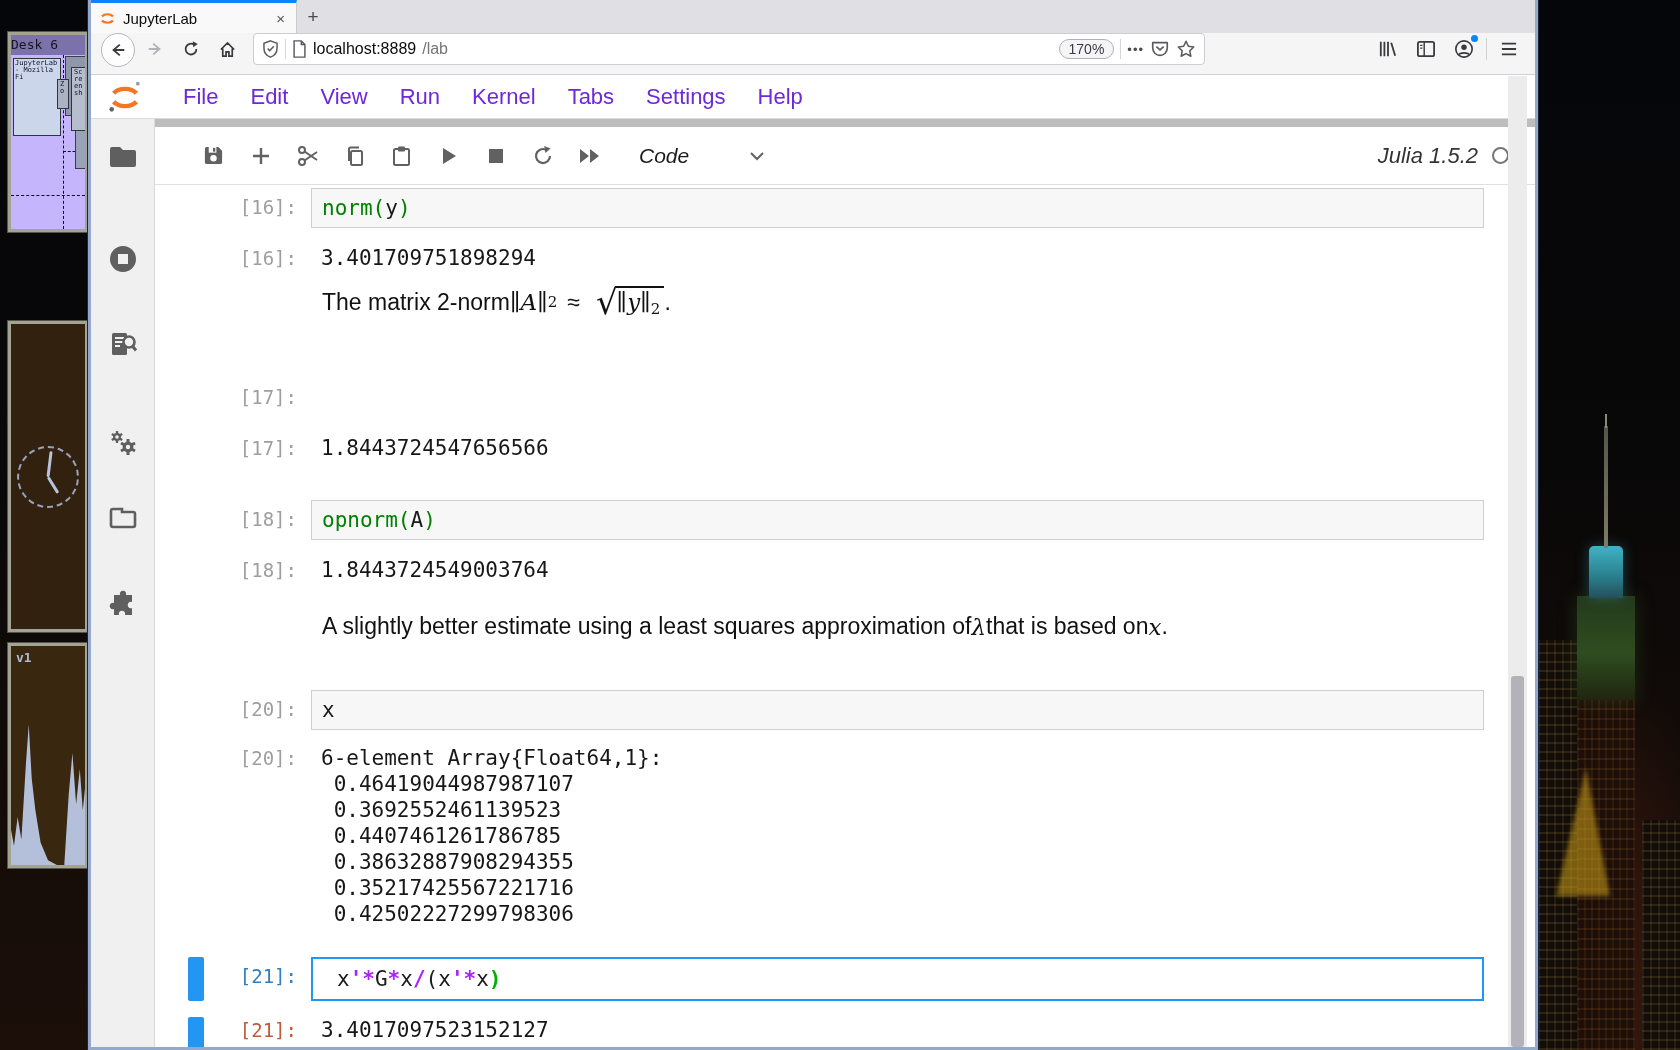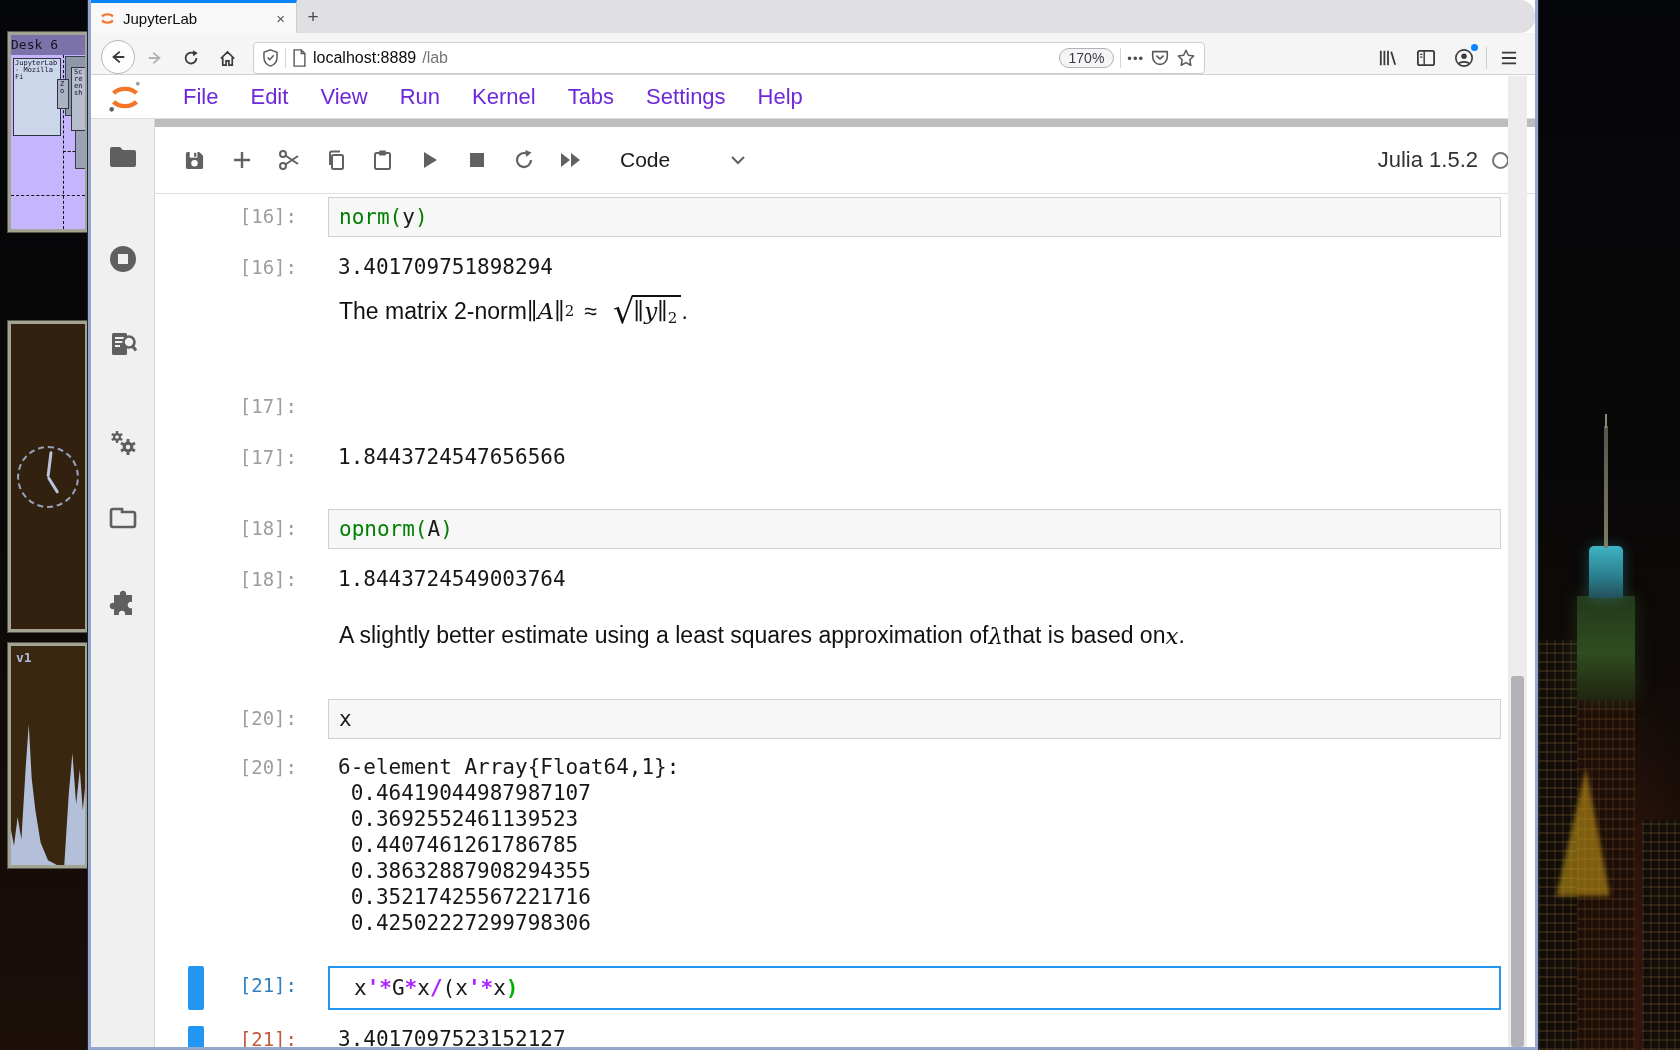--- a/index.html
+++ b/index.html
@@ -46,28 +46,28 @@
   .xload-label { position:absolute; left:5px; top:4px; color:#aeb9d6; font-family:"DejaVu Sans Mono",monospace; font-size:13px; font-weight:bold; }
   .xload-graph { position:absolute; left:0; right:0; bottom:0; height:160px; background:#b4c0da;
     clip-path:polygon(0% 100%,0% 78%,4% 88%,9% 70%,14% 84%,20% 38%,24% 12%,28% 46%,33% 66%,40% 86%,50% 97%,62% 100%,72% 100%,78% 56%,83% 30%,88% 62%,93% 40%,97% 66%,100% 52%,100% 100%); }
 
   
   .browser { position:absolute; left:88px; top:0; width:1450px; height:1050px;
     border-left:3px solid #94a8cd; border-right:3px solid #94a8cd; border-bottom:3px solid #94a8cd;
     box-shadow:-1px 0 0 #1e2636, 1px 0 0 #1e2636; background:#fff; display:flex; flex-direction:column; }
 
   
-  .tabbar { height:33px; background:#dfdfe4; display:flex; align-items:stretch; flex:none;border-radius:15px; }
+  .tabbar { height:33px; background:#dfdfe4; display:flex; align-items:stretch; flex:none; }
   .tab { width:206px; background:#f9f9fa; border-top:3px solid #0a84ff; border-right:1px solid #cccccf; display:flex; align-items:center; padding:0 8px; gap:7px; }
   .tab-title { font-size:15px; color:#0c0c0d; flex:1; white-space:nowrap; overflow:hidden; }
   .tab-close { font-size:15px; color:#55555a; padding:0 3px; }
   .newtab-btn { width:32px; display:flex; align-items:center; justify-content:center; font-size:19px; color:#4a4a4f; }
 
   
-  .navbar { height:42px; background:#f5f5f6; border-bottom:1px solid #d0d0d7; display:flex; align-items:flex-end; padding:0 10px; gap:4px; flex:none; }
+  .navbar { height:42px; background:#f5f5f6; border-bottom:1px solid #d0d0d7; display:flex; align-items:flex-start; padding:0 10px; gap:4px; flex:none; }
   .nav-icon { width:32px; height:32px; display:flex; align-items:center; justify-content:center; flex:none; }
   .back-circle { width:34px; height:34px; border:1px solid #b6b6bd; border-radius:50%; background:#fdfdfd; display:flex; align-items:center; justify-content:center; flex:none; }
   .urlbar { width:952px; height:32px; margin-left:6px; background:#fff; border:1px solid #ccccd2; border-radius:4px; display:flex; align-items:center; padding:0 8px; gap:6px; flex:none; }
   .url-sep { width:1px; height:20px; background:#d4d4da; flex:none; }
   .url-text { font-size:16px; color:#0c0c0d; white-space:nowrap; }
   .url-path { color:#767679; }
   .url-spacer { flex:1; }
   .zoom-pill { border:1px solid #b1b1b6; border-radius:11px; background:#f5f5f7; font-size:14px; color:#3c3c40; padding:1px 9px; flex:none; }
   .nav-right { margin-left:auto; display:flex; align-items:center; gap:6px; }
   .nav-sep { width:1px; height:22px; background:#cfcfd5; }
@@ -78,38 +78,38 @@
   .jmenu { height:44px; background:#fff; border-bottom:1px solid #dcdcdc; display:flex; align-items:center; padding-left:14px; flex:none; }
   .jlogo { width:40px; height:38px; margin-right:22px; flex:none; }
   .jmenu-item { font-size:22px; color:#6d28d9; padding:0 16px; }
 
   
   .jbody { flex:1; display:flex; min-height:0; }
   .jsidebar { width:64px; background:#f0f0f0; border-right:1px solid #dadada; display:flex; flex-direction:column; align-items:center; flex:none; }
   .side-ic { width:32px; height:32px; display:flex; align-items:center; justify-content:center; }
   .jmain { flex:1; display:flex; flex-direction:column; min-width:0; }
   .dock-strip { height:8px; background:#bdbdbd; flex:none; }
-  .nb-toolbar { height:67px; background:#fff; border-bottom:1px solid #e0e0e0; display:flex; align-items:center; padding-left:16px; flex:none; }
+  .nb-toolbar { height:58px; background:#fff; border-bottom:1px solid #e0e0e0; display:flex; align-items:center; padding-left:35px; flex:none;font-style:italic; }
   .tb-btn { width:47px; height:40px; display:flex; align-items:center; justify-content:center; color:#616161; }
   .celltype { margin-left:26px; display:flex; align-items:center; gap:60px; }
   .celltype-label { font-size:21px; color:#1a1a1a; }
   .kernel-box { margin-left:auto; display:flex; align-items:center; padding-right:26px; gap:14px; }
   .kernel-name { font-size:22px; color:#333; }
   .kernel-status { width:17px; height:17px; border:2px solid #757575; border-radius:50%; }
 
   
   .nb-scroll { flex:1; background:#fff; position:relative; overflow:hidden; }
   .cellrow { position:absolute; left:0; right:0; display:flex; align-items:flex-start; padding-left:33px; }
   .collapser { width:16px; flex:none; border-radius:2px; background:transparent; align-self:stretch; }
   .collapser.active { background:#2196f3; }
   .prompt { width:100px; flex:none; text-align:right; padding-right:7px; font-family:"DejaVu Sans Mono",monospace; font-size:19px; color:#9e9e9e; line-height:26px; padding-top:6px; }
   .prompt.tight { padding-top:0; }
   .prompt.in-active { color:#307fc1; }
   .prompt.out-active { color:#bf5b3d; }
-  .cell-content { margin-left:24px; min-width:0; }
+  .cell-content { margin-left:7px; min-width:0; }
   .editor { width:1173px; background:#f7f7f7; border:1px solid #cfcfcf; padding:7px 10px; font-family:"DejaVu Sans Mono",monospace; font-size:21px; line-height:24px; white-space:pre; }
   .editor.active { background:#fff; border:2px solid #2196f3; padding:8px 24px; }
   .tk-b { color:#008000; }
   .tk-v { color:#1a1a1a; }
   .tk-o { color:#aa22ff; font-weight:bold; }
   .tk-m { color:#00b000; font-weight:bold; }
   .outtext { font-family:"DejaVu Sans Mono",monospace; font-size:21px; color:#171717; line-height:26px; padding-left:10px; white-space:pre; }
   .md { font-size:23px; color:#111; padding-left:11px; display:flex; align-items:center; }
   .mvar { font-family:"DejaVu Serif",serif; font-style:italic; }
   .mnorm { font-family:"DejaVu Serif",serif; }

